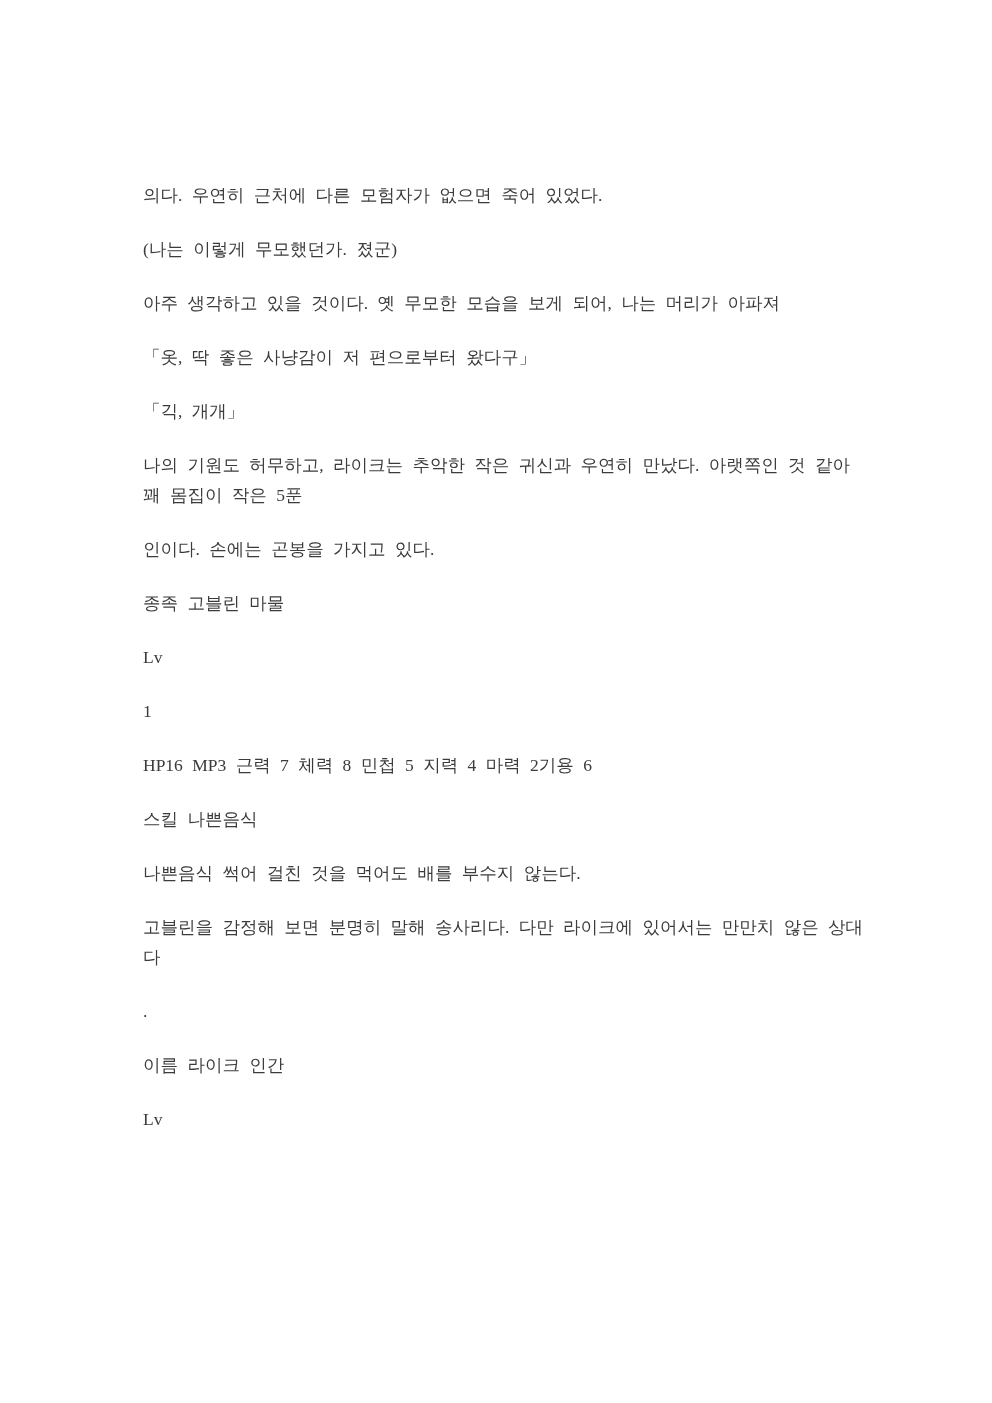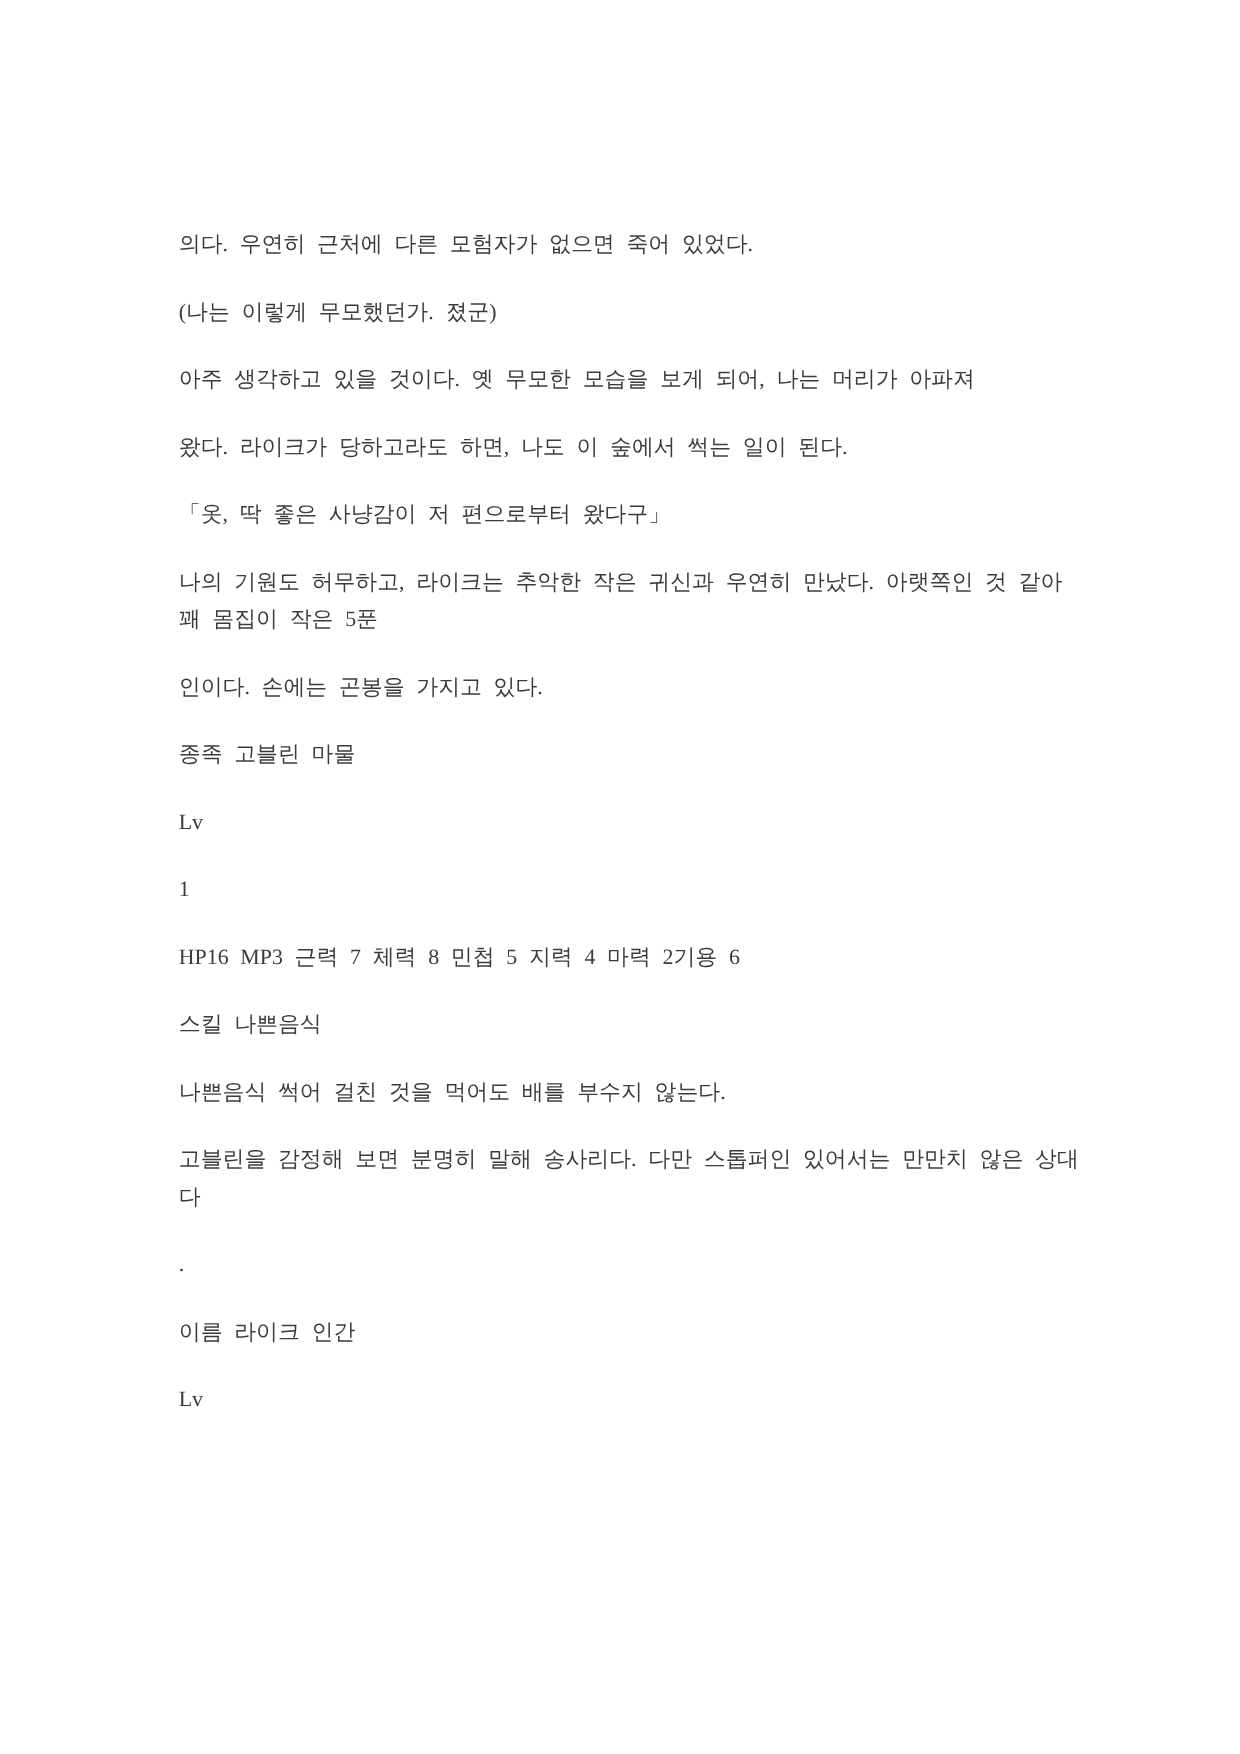--- a/index.html
+++ b/index.html
@@ -31,28 +31,28 @@
   }
 </style>
 </head>
 <body>
 
 <div class="page">
   <div class="doc-body">
     <p class="line">의다. 우연히 근처에 다른 모험자가 없으면 죽어 있었다.</p>
     <p class="line">(나는 이렇게 무모했던가. 졌군)</p>
     <p class="line">아주 생각하고 있을 것이다. 옛 무모한 모습을 보게 되어, 나는 머리가 아파져</p>
-    <p class="line">왔다. 라이크가 당하고라도 하면, 나도 이 숲에서 썩는 일이 된다.</p>
     <p class="line">「옷, 딱 좋은 사냥감이 저 편으로부터 왔다구」</p>
+    <p class="line">「긱, 개개」</p>
     <p class="line">나의 기원도 허무하고, 라이크는 추악한 작은 귀신과 우연히 만났다. 아랫쪽인 것 같아 꽤 몸집이 작은 5푼</p>
     <p class="line">인이다. 손에는 곤봉을 가지고 있다.</p>
     <p class="line">종족 고블린 마물</p>
     <p class="line">Lv</p>
     <p class="line">1</p>
     <p class="line">HP16 MP3 근력 7 체력 8 민첩 5 지력 4 마력 2기용 6</p>
     <p class="line">스킬 나쁜음식</p>
     <p class="line">나쁜음식 썩어 걸친 것을 먹어도 배를 부수지 않는다.</p>
-    <p class="line">고블린을 감정해 보면 분명히 말해 송사리다. 다만 스톱퍼인 있어서는 만만치 않은 상대다</p>
+    <p class="line">고블린을 감정해 보면 분명히 말해 송사리다. 다만 라이크에 있어서는 만만치 않은 상대다</p>
     <p class="line">.</p>
     <p class="line">이름 라이크 인간</p>
     <p class="line">Lv</p>
   </div>
 </div>
 
 </body></html>

